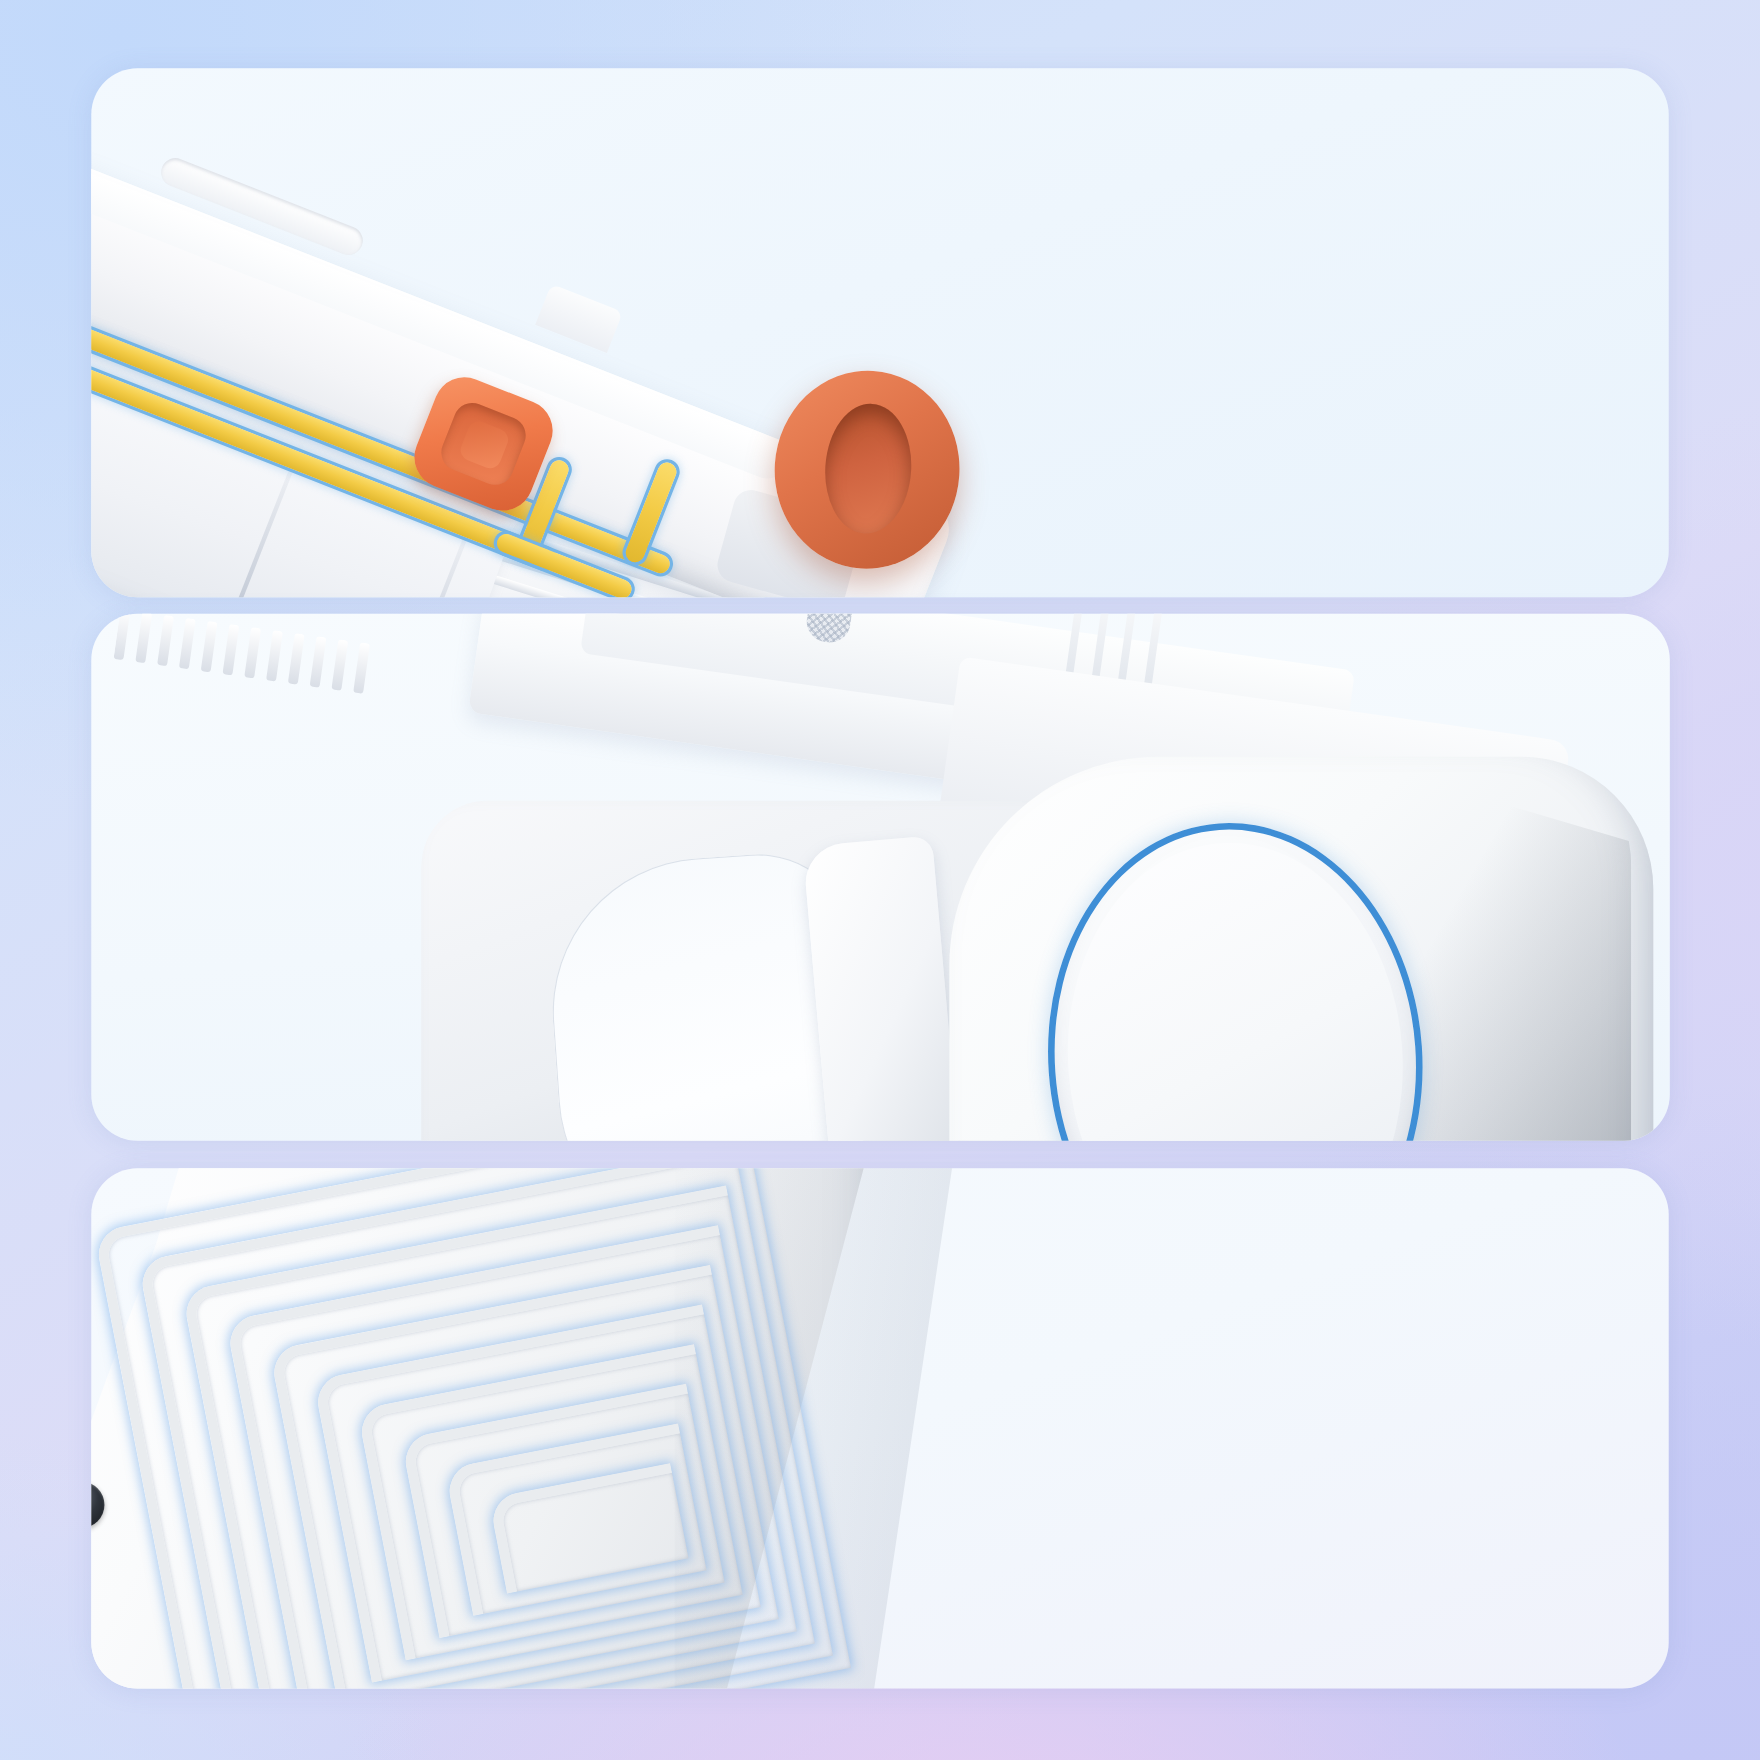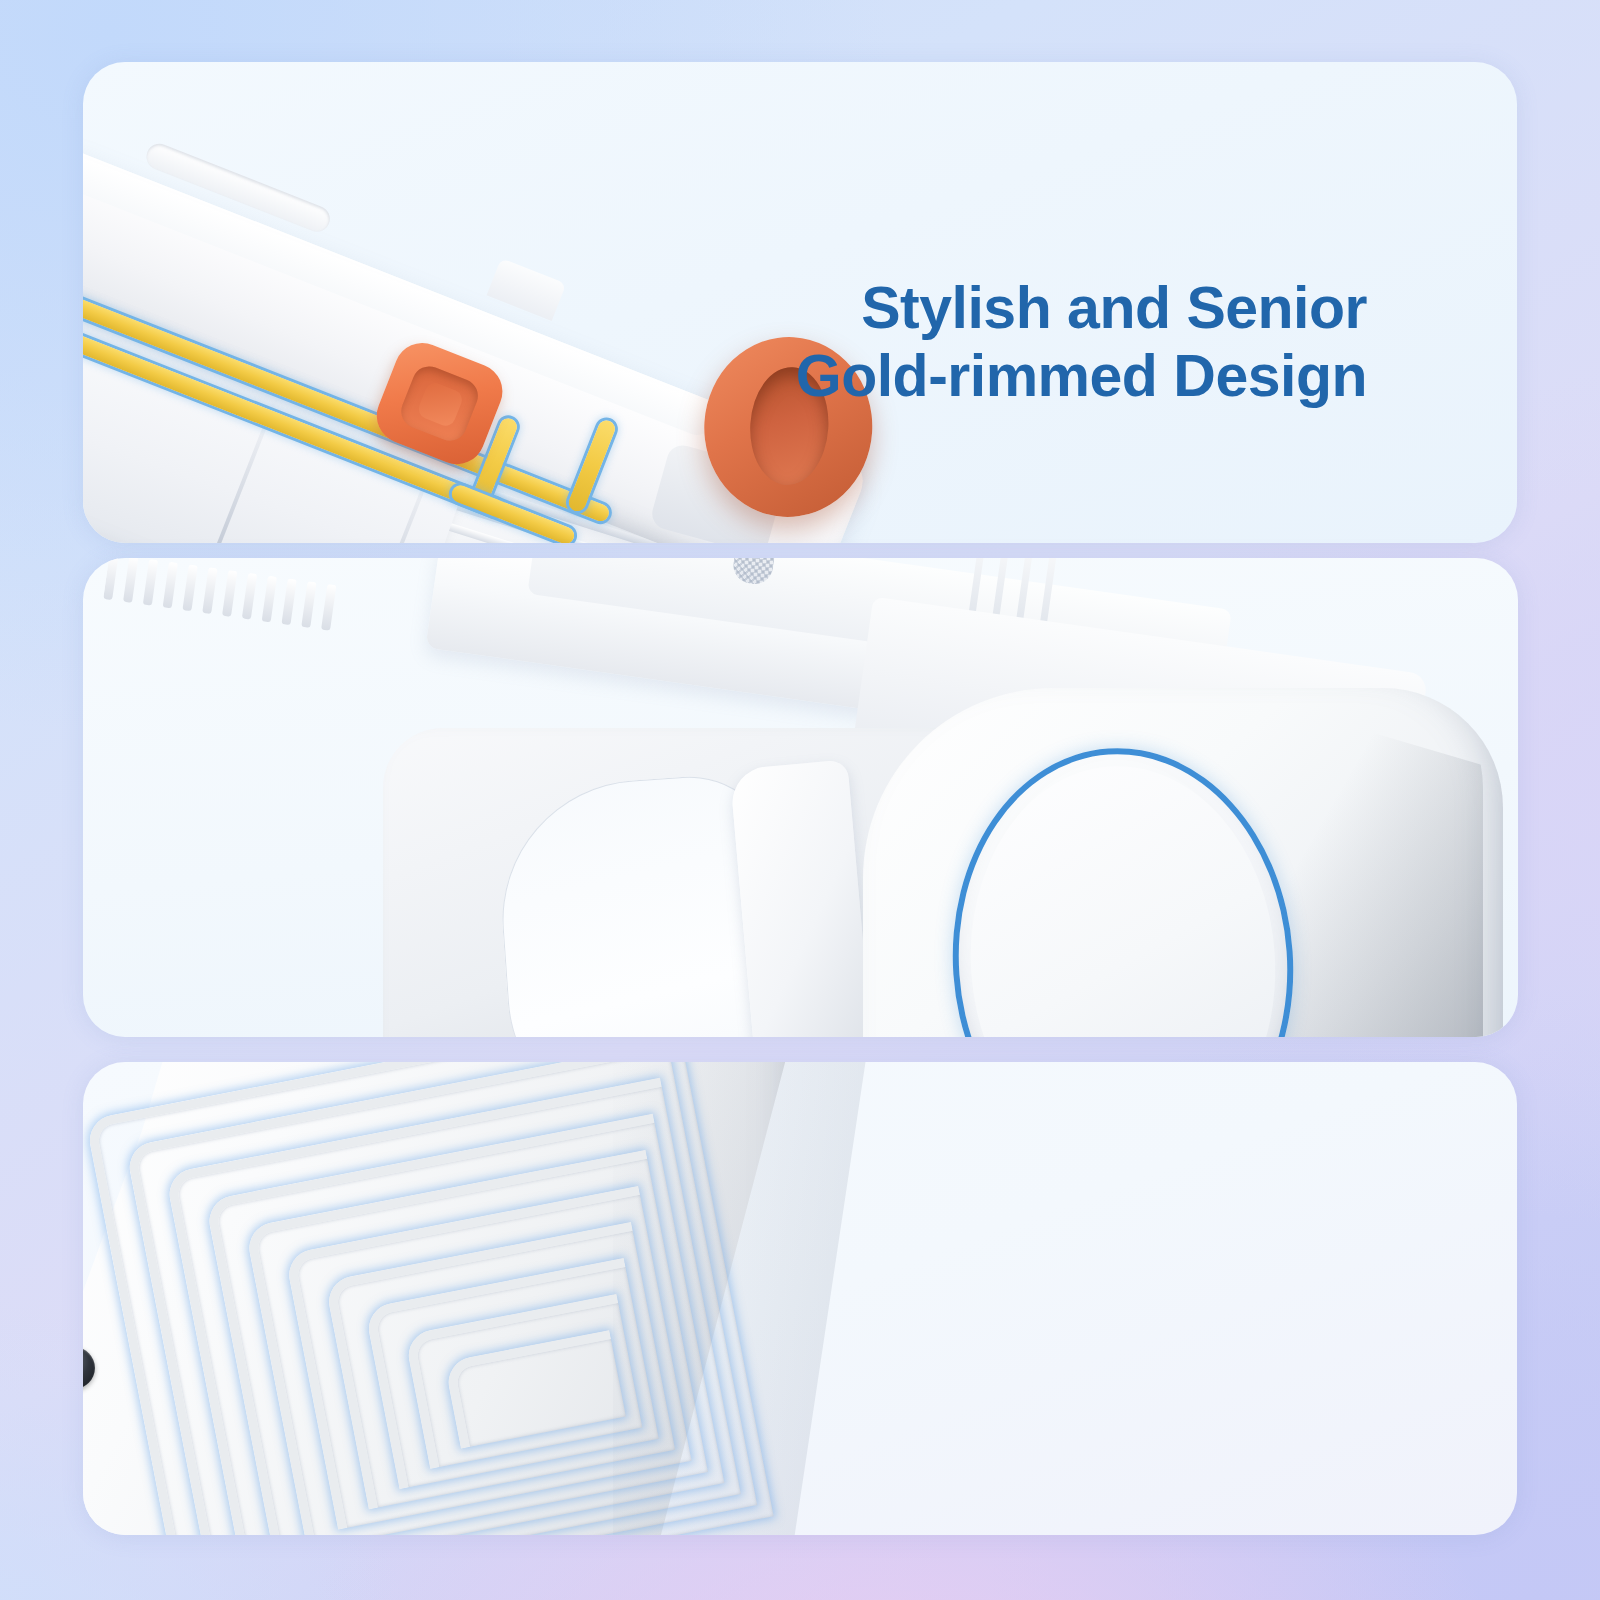--- a/index.html
+++ b/index.html
@@ -343,22 +343,20 @@
           <div class="p1-btn-core"></div>
         </div>
       </div>
 
       <div class="p1-muzzle-neck"></div>
       <div class="p1-muzzle">
         <div class="p1-muzzle-hole"></div>
       </div>
     </div>
   </div>
-  <div class="heading" id="h1">Stylish and Senior
-Gold-rimmed Design</div>
 </div>
 
 <div class="panel" id="panel2">
   <div class="panel-media">
     <div id="gun2">
       <div class="p2-barrel-serr">
         <i style="left:0px"></i>
           <i style="left:20px"></i>
           <i style="left:40px"></i>
         <i style="left:60px"></i>

